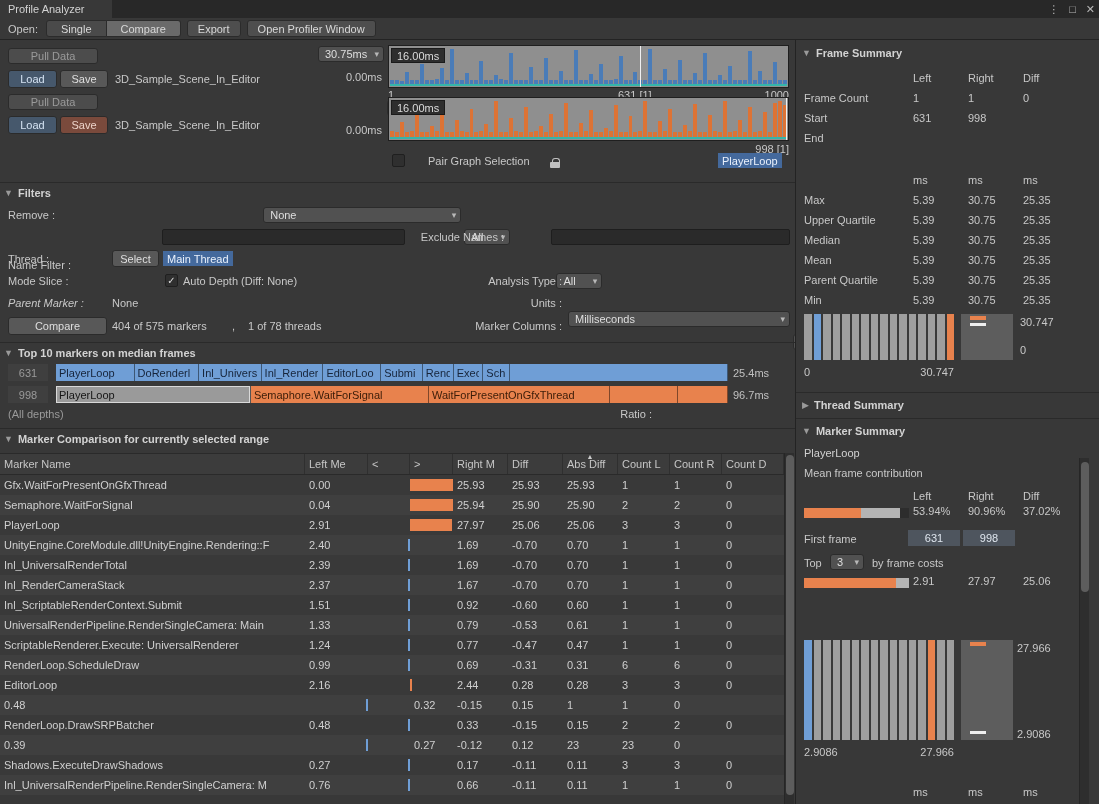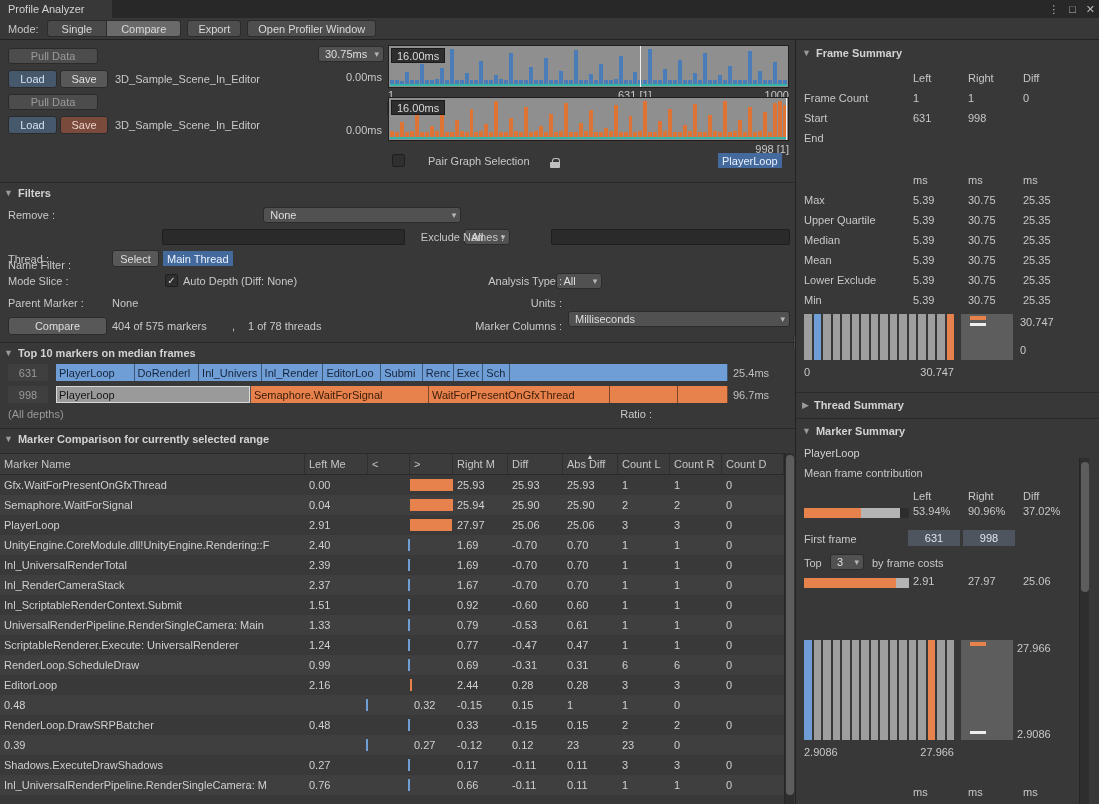--- a/index.html
+++ b/index.html
@@ -100,21 +100,21 @@
     <span>Profile Analyzer</span>
   </div>
   <div class="win-controls">
     <span>⋮</span>
     <span>□</span>
     <span>✕</span>
   </div>
 </div>
 
 <div class="toolbar">
-  <span class="mode-label">Mode:</span>
+  <span class="mode-label">Open:</span>
   <span class="seg-btn first">Single</span>
   <span class="seg-btn last active">Compare</span>
   <span class="tbtn">Export</span>
   <span class="tbtn">Open Profiler Window</span>
 </div>
 
 <div class="left-area">
 
   
   <span class="btn dim abs" style="left:8px;top:8px;width:90px;height:16px;">Pull Data</span>
@@ -369,21 +369,21 @@
     <span class="caret">▾</span>
   </span>
   <span class="checkbox abs" style="left:165px;top:234px;">✓</span>
   <span class="abs nowrap" style="left:183px;top:235px;color:#c8c8c8;">Auto Depth (Diff: None)</span>
   <span class="abs" style="left:430px;top:235px;width:132px;text-align:right;color:#c8c8c8;">Analysis Type :</span>
   <span class="dd abs" style="left:568px;top:233px;width:222px;">
     <span>Total</span>
 
   </span>
 
-  <span class="abs" style="left:8px;top:257px;color:#c8c8c8;">Parent Marker :</span>
+  <span class="abs" style="left:8px;top:257px;color:#c8c8c8;font-style:italic;">Parent Marker :</span>
   <span class="abs" style="left:112px;top:257px;color:#c8c8c8;">None</span>
   <span class="abs" style="left:430px;top:257px;width:132px;text-align:right;color:#c8c8c8;">Units :</span>
   <span class="dd abs" style="left:568px;top:255px;width:222px;">
     <span>Milliseconds</span>
     <span class="caret">▾</span>
   </span>
 
   <span class="btn abs" style="left:8px;top:277px;width:99px;">Compare</span>
   <span class="abs" style="left:112px;top:280px;color:#c8c8c8;">404 of 575 markers</span>
   <span class="abs" style="left:232px;top:280px;color:#c8c8c8;">,</span>
@@ -769,21 +769,21 @@
         <div class="nowrap">30.75</div>
         <div class="nowrap">25.35</div>
       </div>
       <div class="rp-row">
         <div class="nowrap">Mean</div>
         <div class="nowrap">5.39</div>
         <div class="nowrap">30.75</div>
         <div class="nowrap">25.35</div>
       </div>
       <div class="rp-row">
-        <div class="nowrap">Lower Exclude</div>
+        <div class="nowrap">Parent Quartile</div>
         <div class="nowrap">5.39</div>
         <div class="nowrap">30.75</div>
         <div class="nowrap">25.35</div>
       </div>
       <div class="rp-row">
         <div class="nowrap">Min</div>
         <div class="nowrap">5.39</div>
         <div class="nowrap">30.75</div>
         <div class="nowrap">25.35</div>
       </div>

